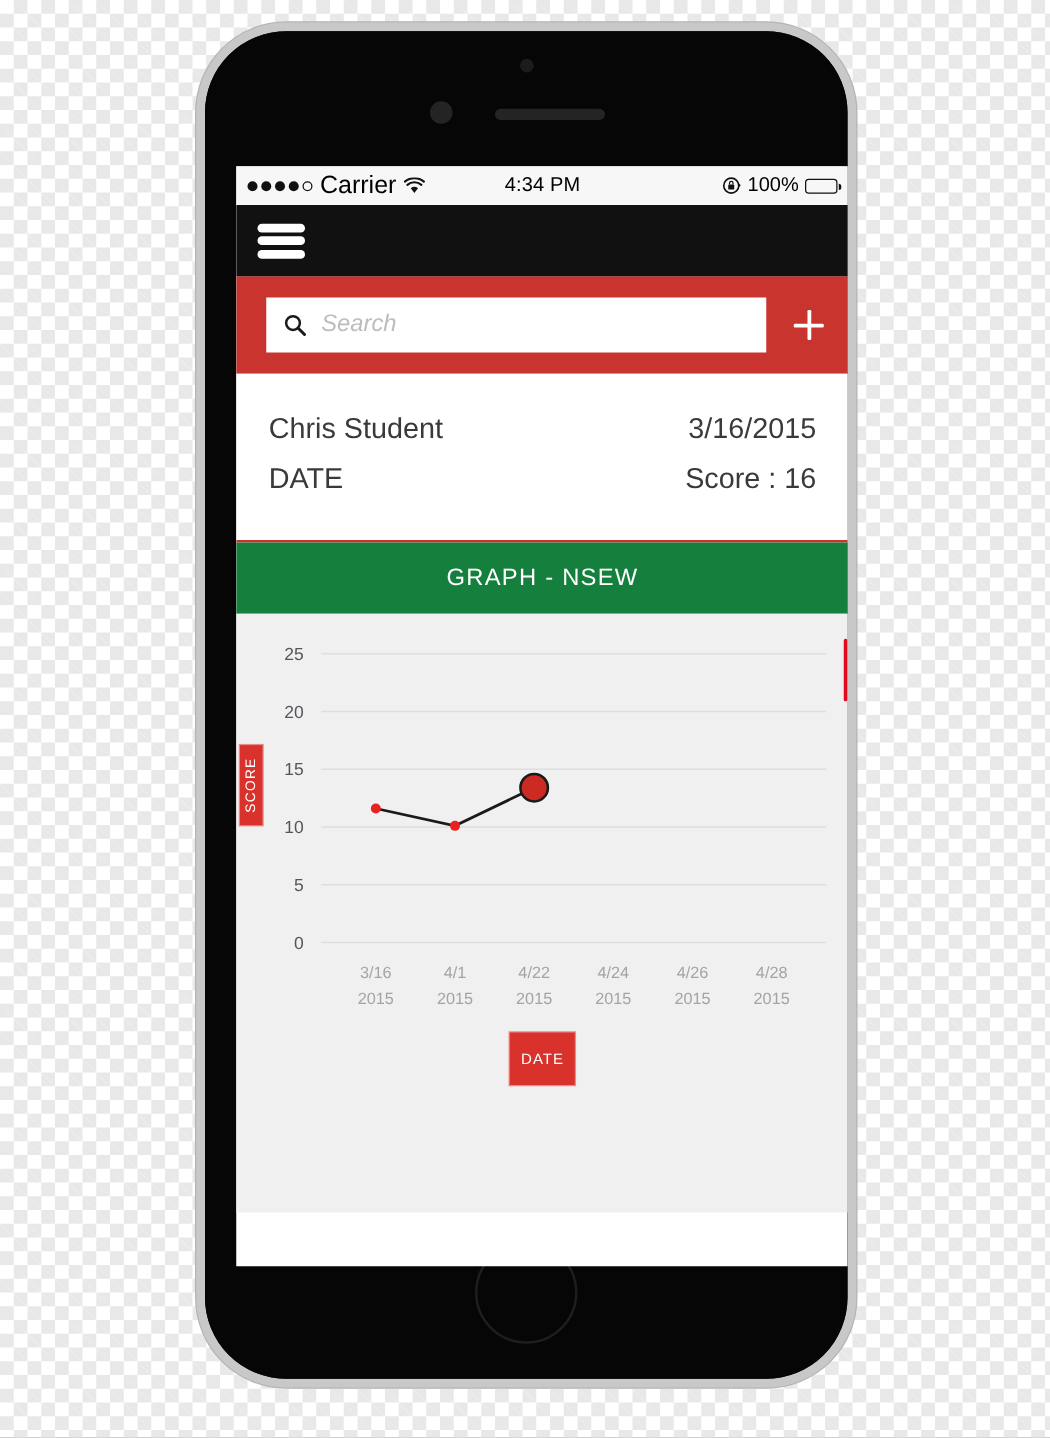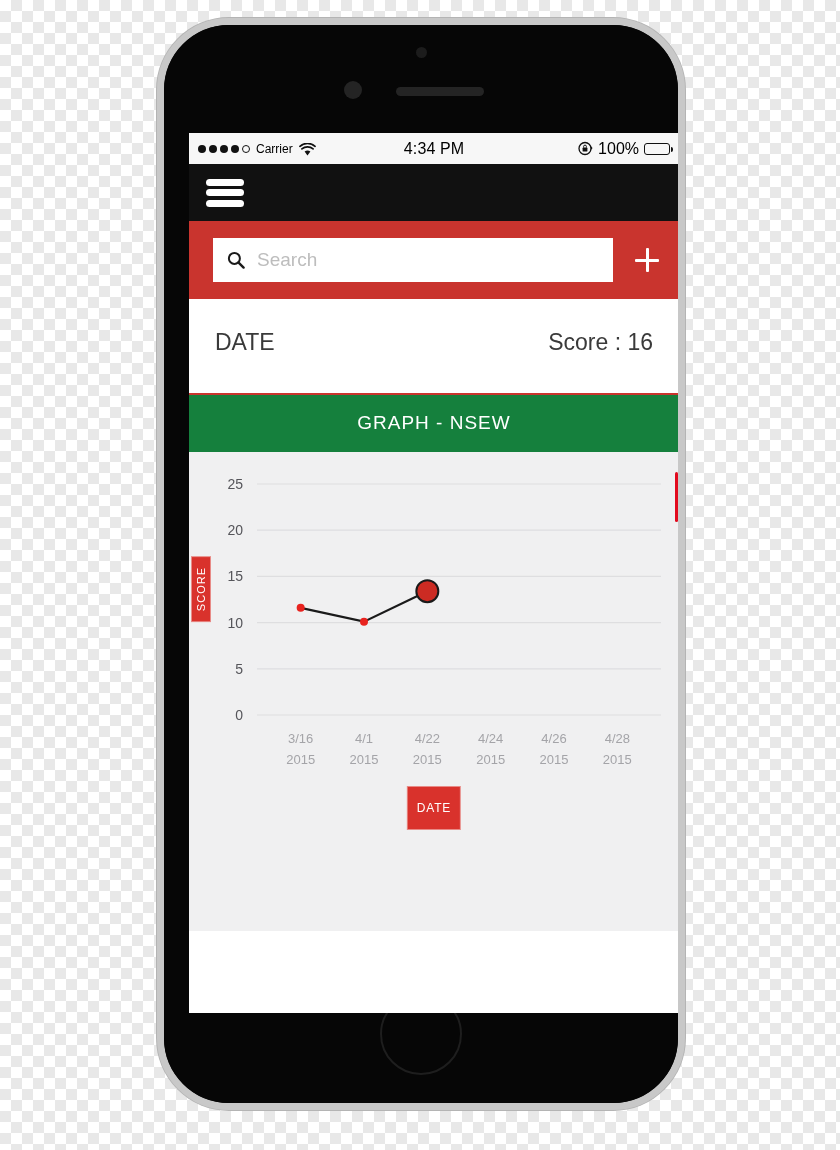--- a/index.html
+++ b/index.html
@@ -88,21 +88,21 @@
     font-size: 16px;
     color: #000;
     box-sizing: border-box;
   }
   .sb-left { display: flex; align-items: center; gap: 6px; flex: 1; }
   .sb-center { flex: 0 0 auto; font-weight: 400; letter-spacing: 0.1px;}
   .sb-right { display: flex; align-items: center; gap: 5px; flex: 1; justify-content: flex-end; }
   .dots { display: flex; gap: 3px; align-items: center; }
   .dot { width: 8px; height: 8px; border-radius: 50%; background: #111; }
   .dot.hollow { background: transparent; border: 1.4px solid #111; box-sizing: border-box; }
-  .carrier-name { font-size: 12px; }
+  .carrier-name { font-size: 20px; }
   .wifi-icon { display: inline-block; width: 17px; height: 13px; }
   .lock-icon { display: inline-block; width: 15px; height: 15px; }
   .battery-pct { font-size: 16px; }
   .battery {
     width: 26px; height: 12px;
     border: 1.4px solid #111; border-radius: 3px;
     position: relative; box-sizing: border-box;
     padding: 1px;
   }
   .battery::after {
@@ -155,20 +155,21 @@
     gap: 10px;
   }
   .search-icon { width: 18px; height: 18px; flex: 0 0 auto; }
   .search-input {
     border: none; outline: none;
     font-size: 19px;
     font-family: "Liberation Sans", sans-serif;
     color: #333;
     width: 100%;
     background: transparent;
+    font-style: italic;
   }
   .search-input::placeholder { color: #bdbdbd; }
   .add-button {
     width: 40px; height: 40px;
     position: relative; cursor: pointer; flex: 0 0 auto;
   }
   .add-button::before, .add-button::after {
     content: ""; position: absolute; background: #ffffff; border-radius: 1px;
   }
   .add-button::before { left: 50%; top: 8px; width: 3px; height: 24px; margin-left: -1.5px; }
@@ -309,20 +310,24 @@
                 <circle cx="7.4" cy="7.4" r="5.5" fill="none" stroke="#1a1a1a" stroke-width="2"></circle>
                 <line x1="11.6" y1="11.6" x2="16.6" y2="16.6" stroke="#1a1a1a" stroke-width="2.4" stroke-linecap="round"></line>
               </svg>
             </span>
             <input class="search-input" type="text" placeholder="Search" style="">
           </div>
           <div class="add-button"></div>
         </div>
 
         <div class="record-card">
+          <div class="record-row">
+            <span class="left">Chris Student</span>
+            <span class="right">3/16/2015</span>
+          </div>
           <div class="record-row">
             <span class="left">DATE</span>
             <span class="right">Score : 16</span>
           </div>
         </div>
 
         <div class="graph-header">
           <span>GRAPH - NSEW</span>
         </div>
 

